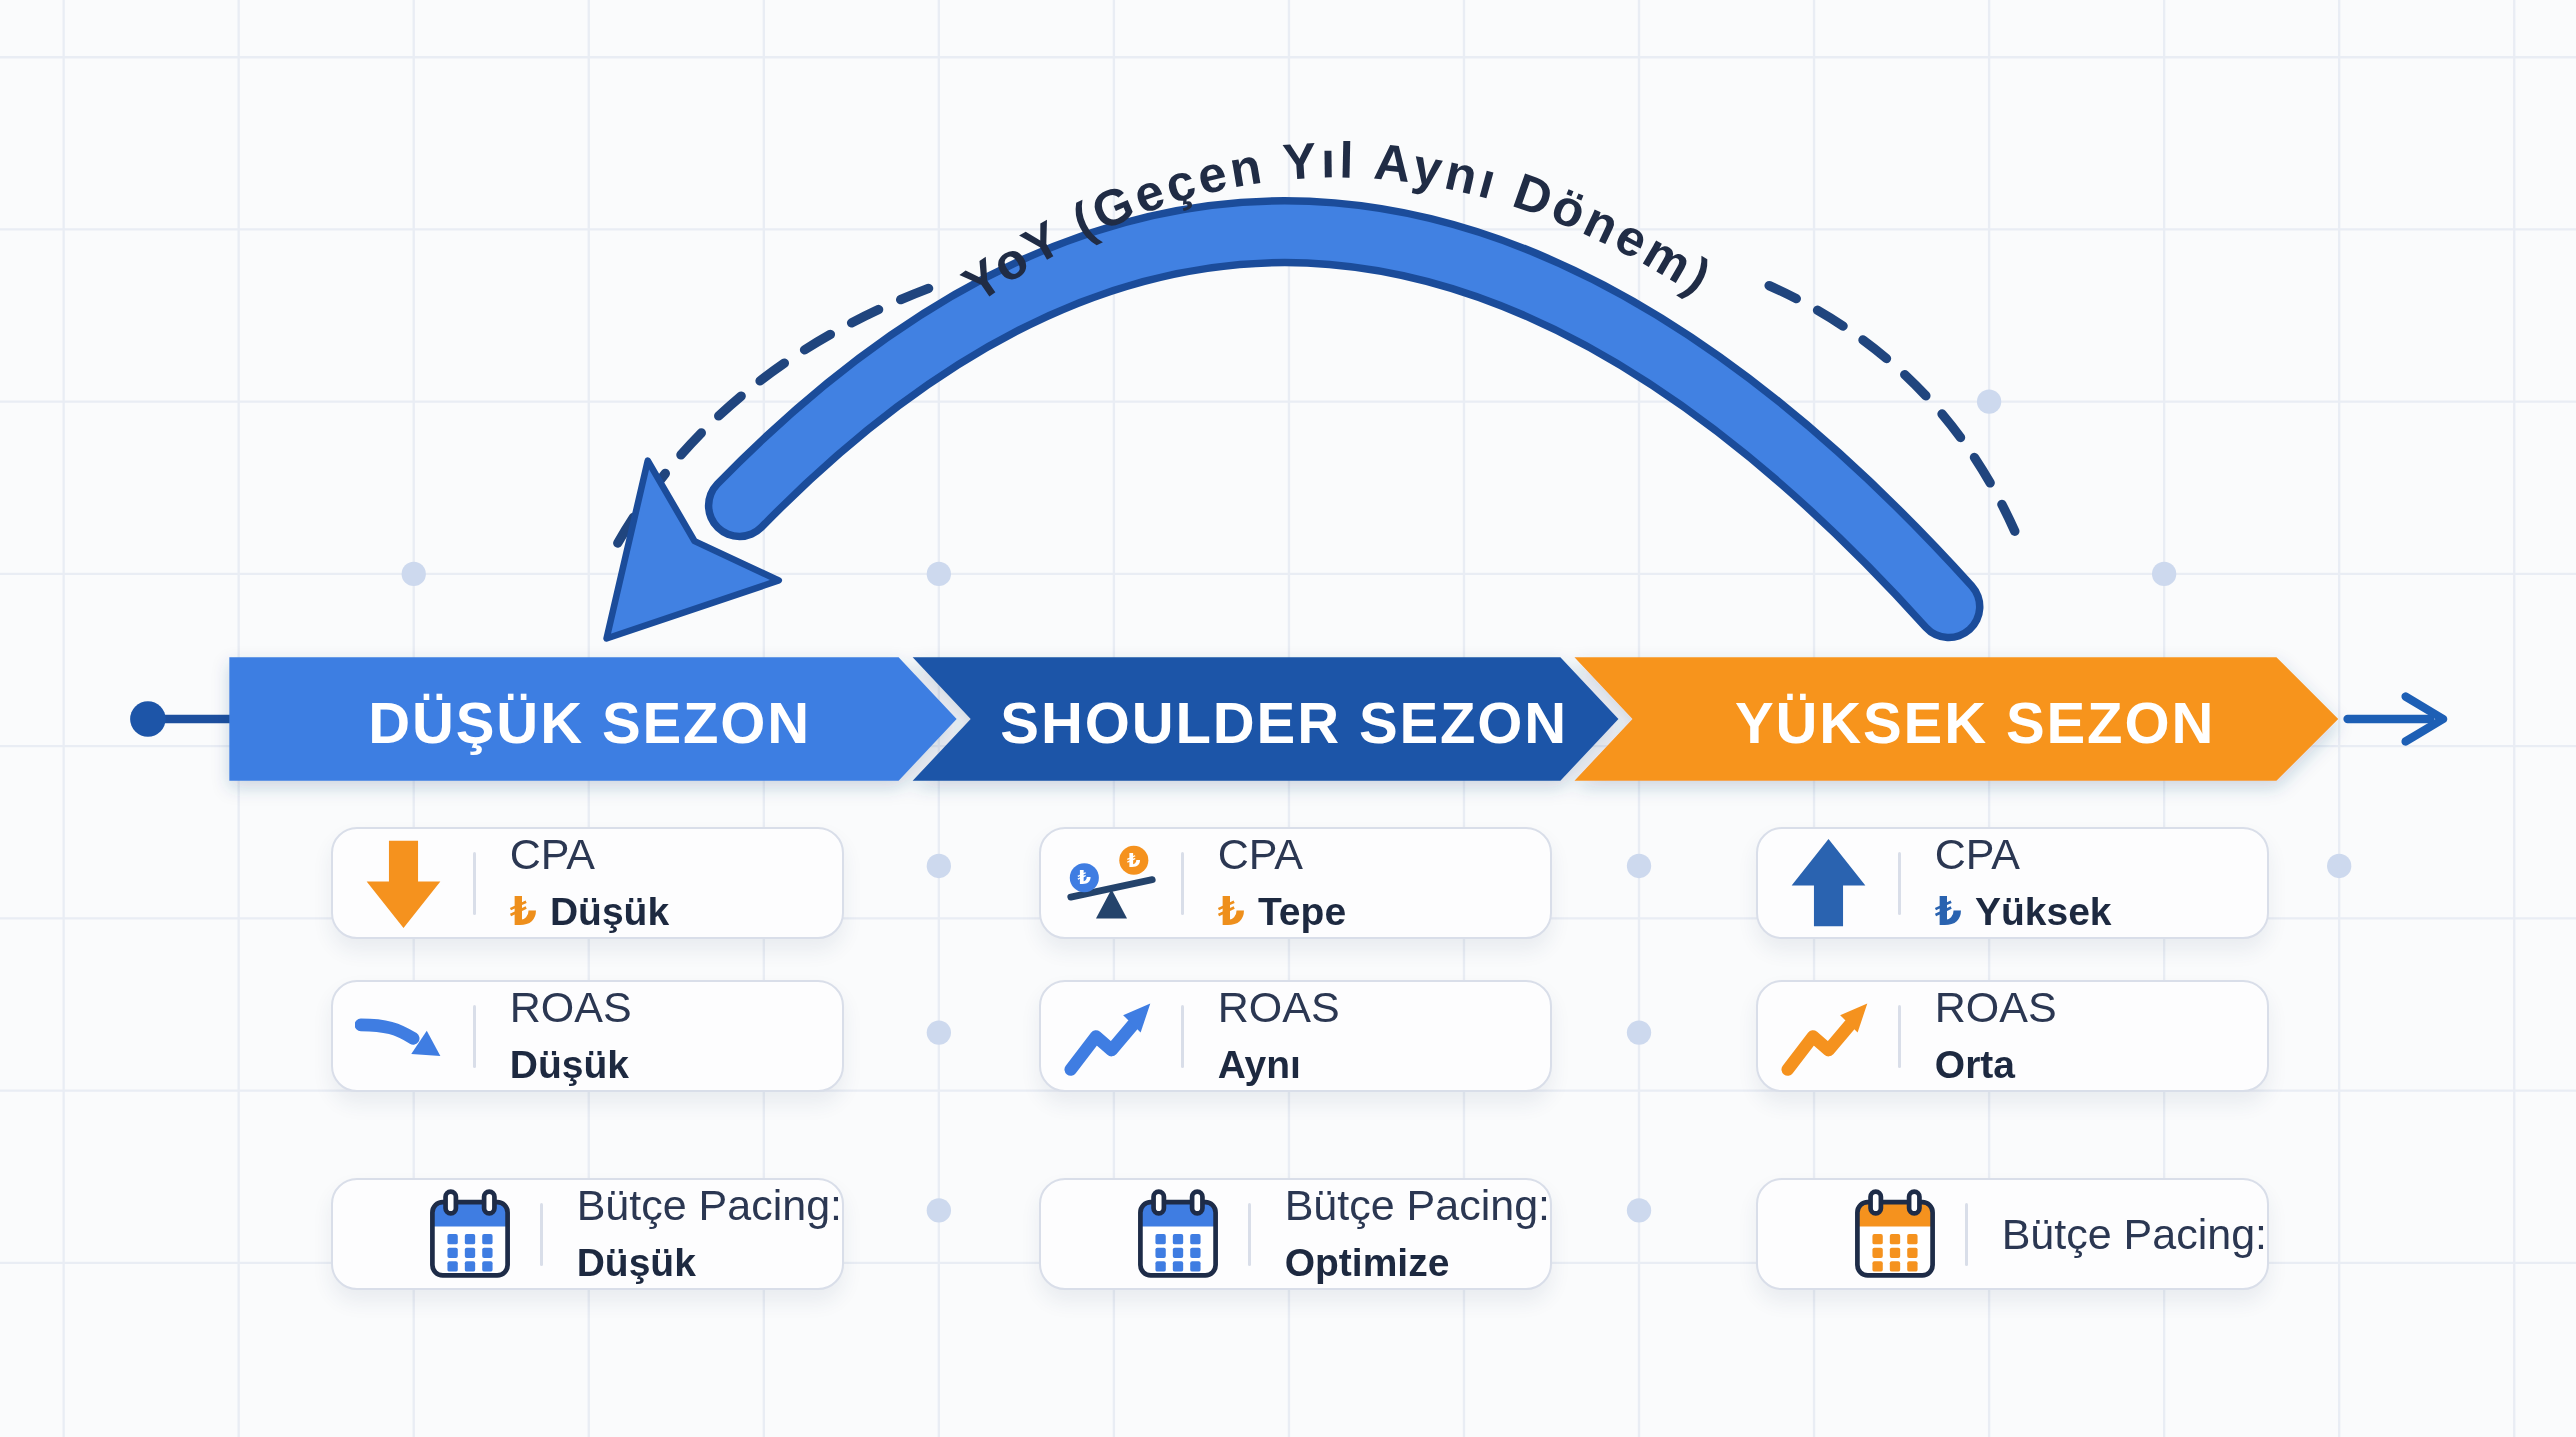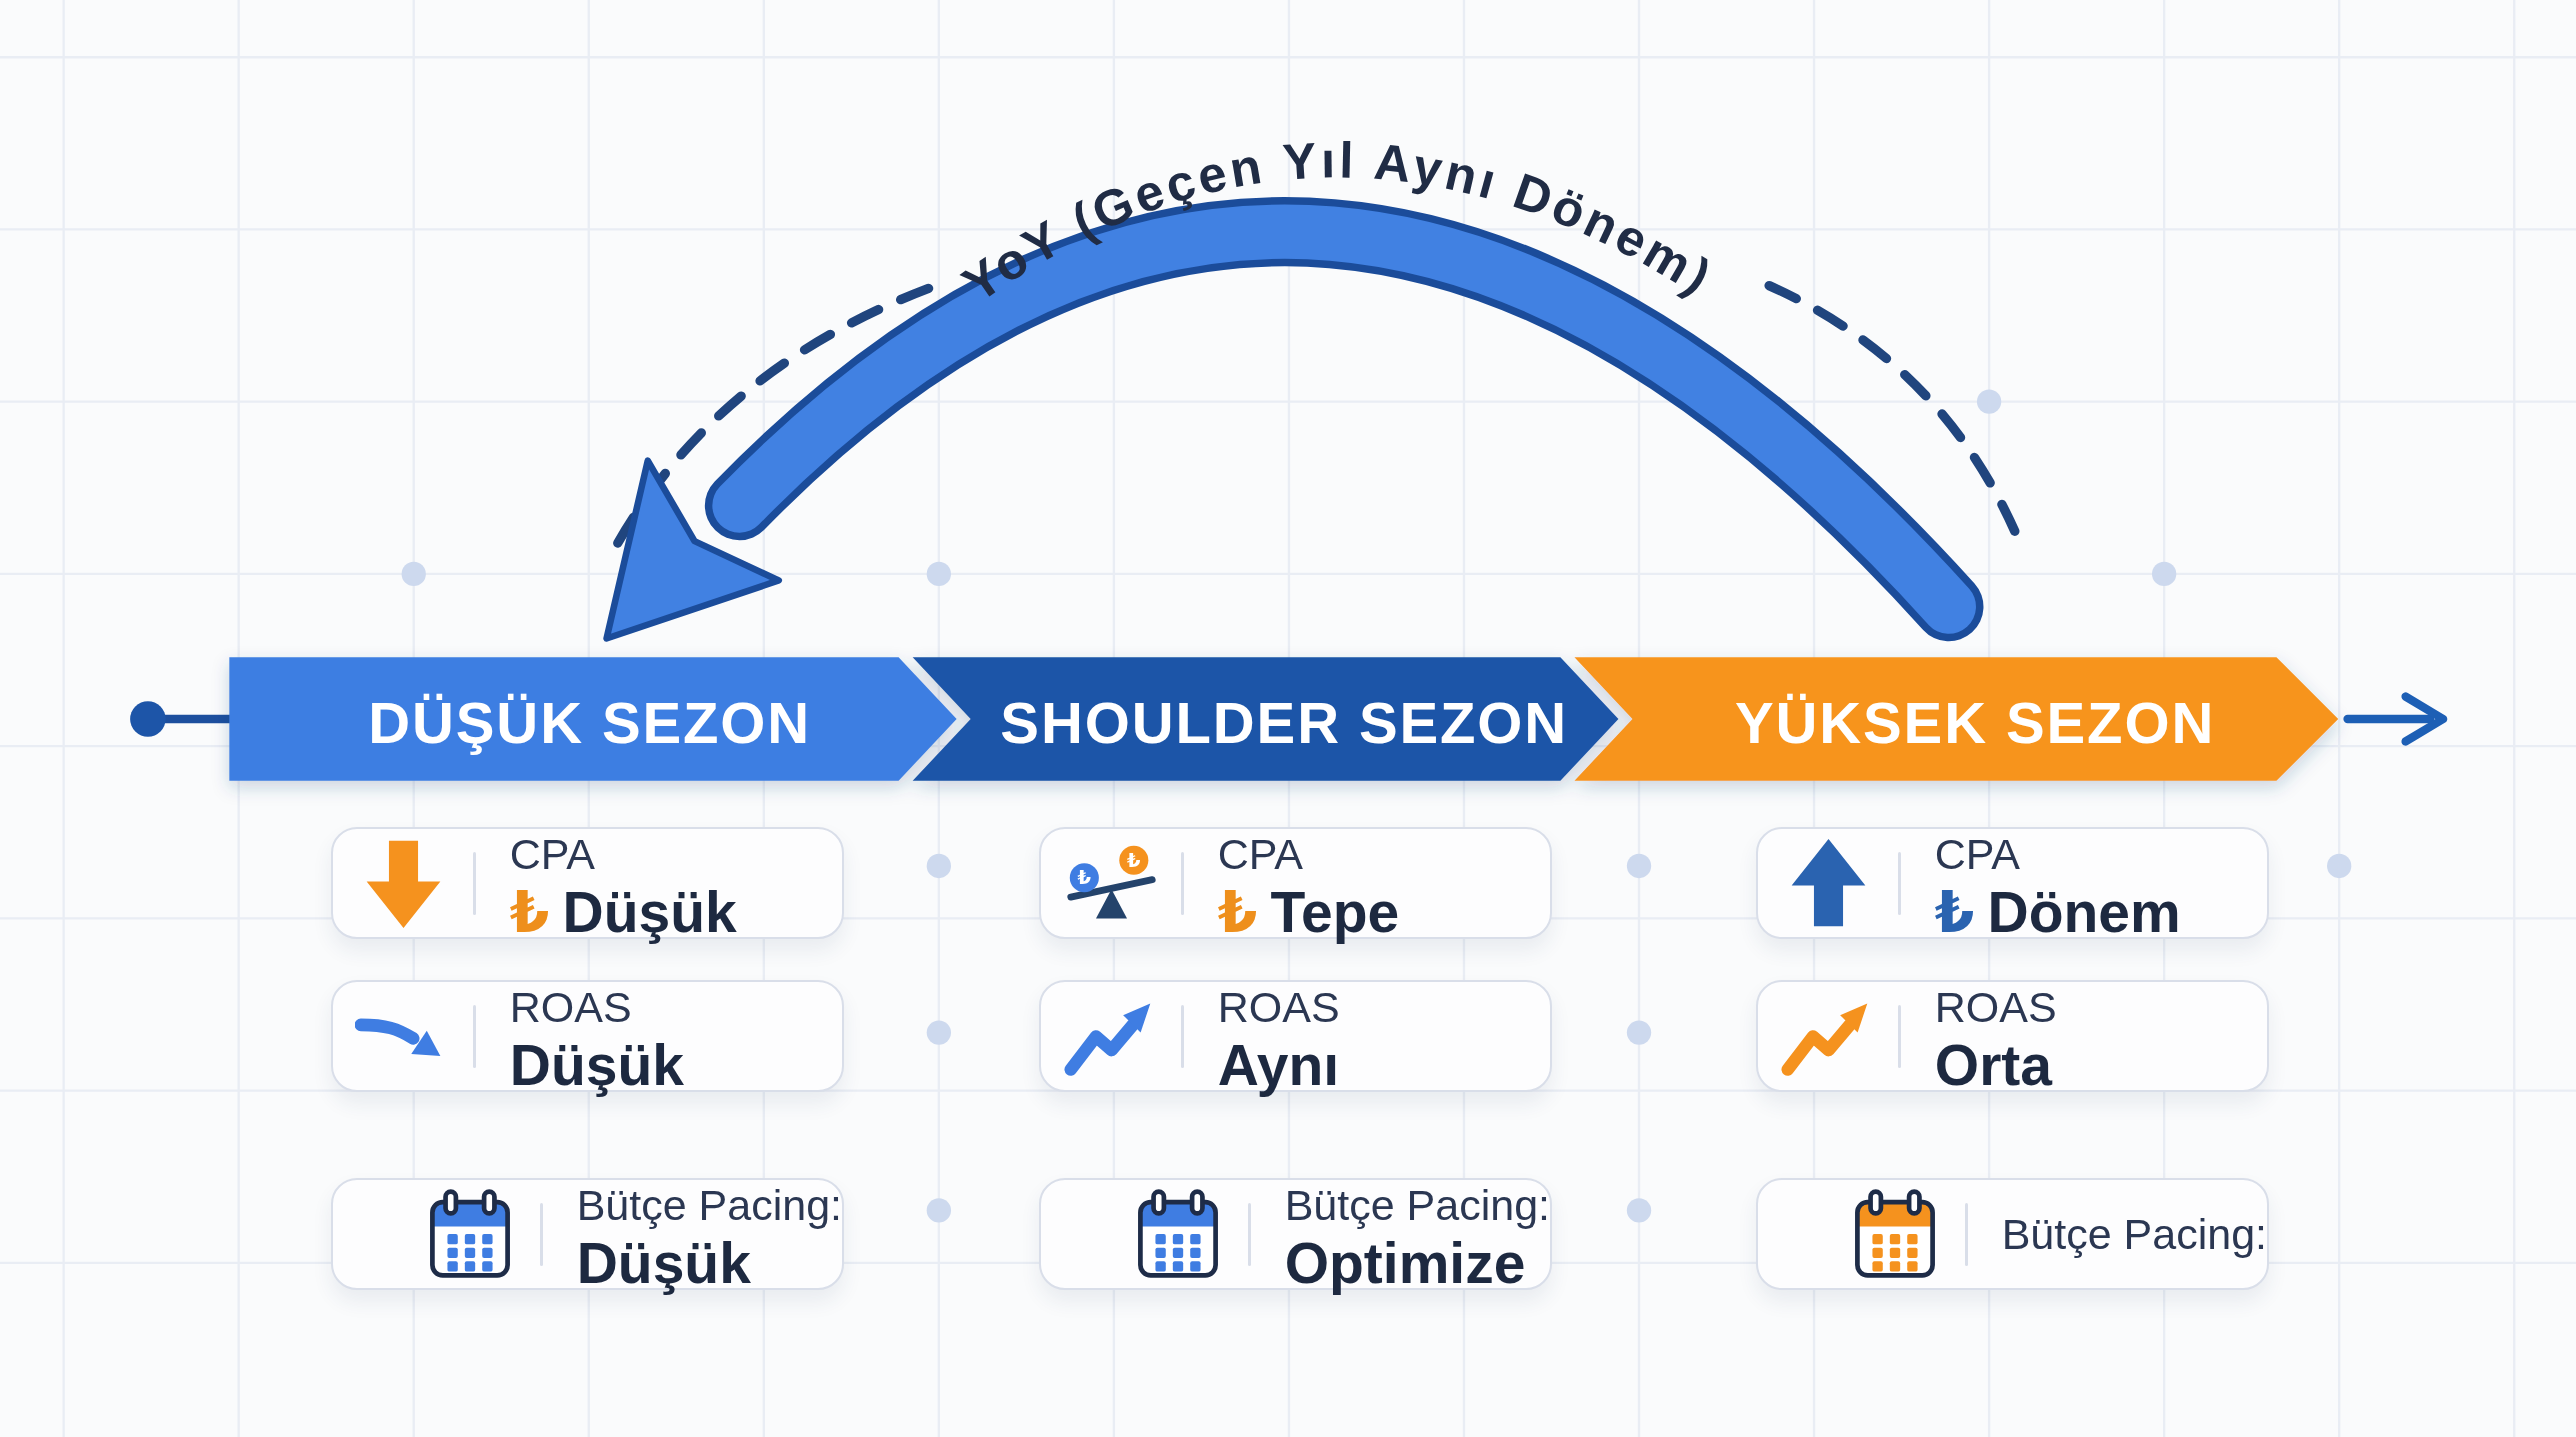--- a/index.html
+++ b/index.html
@@ -16,21 +16,21 @@
   .card{
     position:absolute;width:513px;height:112px;box-sizing:border-box;
     background:#fdfdfe;border:2.8px solid #d9dee9;border-radius:26px;
     box-shadow:0 11.2px 20.6px rgba(44,62,98,0.08);
     display:flex;align-items:center;
   }
   .icon-box{flex:0 0 140px;display:flex;justify-content:center;align-items:center;}
   .divider{width:2.8px;align-self:stretch;margin:22.5px 0;background:#d9dee9;border-radius:1.9px;}
   .text-box{margin-left:34px;white-space:nowrap;}
   .metric{font-size:43px;color:#2b3752;line-height:58px;}
-  .value{font-size:57px;font-weight:700;color:#1d2940;line-height:58px;}
+  .value{font-size:39px;font-weight:700;color:#1d2940;line-height:58px;}
   .lira{font-family:"DejaVu Sans",sans-serif;font-weight:700;margin-right:13px;}
   .lira:empty{margin:0;}
   .lira-orange{color:#ee8f1c;}
   .lira-blue{color:#2a63b0;}
 
   
   .c1{left:331px;} .c2{left:1039px;} .c3{left:1756px;}
   .r1{top:827px;}  .r2{top:980px;}  .r3{top:1178px;justify-content:flex-end;}
 </style>
 </head>
@@ -241,21 +241,21 @@
 
   <div class="card c3 r1">
     <div class="icon-box">
       <svg width="97" height="97" viewBox="0 0 100 100">
         <polygon points="50,4 88,52 65,52 65,94 35,94 35,52 12,52" fill="#2a63b0"></polygon>
       </svg>
     </div>
     <div class="divider"></div>
     <div class="text-box">
       <div class="metric">CPA</div>
-      <div class="value"><span class="lira lira-blue">₺</span><span>Dönem</span></div>
+      <div class="value"><span class="lira lira-blue">₺</span><span>Yüksek</span></div>
     </div>
   </div>
 
   <div class="card c3 r2">
     <div class="icon-box">
       <svg width="97" height="97" viewBox="0 0 100 100">
         <polyline points="8,84 34,50 50,64 72,38" fill="none" stroke="#f5921e" stroke-width="13" stroke-linecap="round" stroke-linejoin="round"></polyline>
         <polygon points="90,16 62,28 80,46" fill="#f5921e"></polygon>
       </svg>
     </div>

